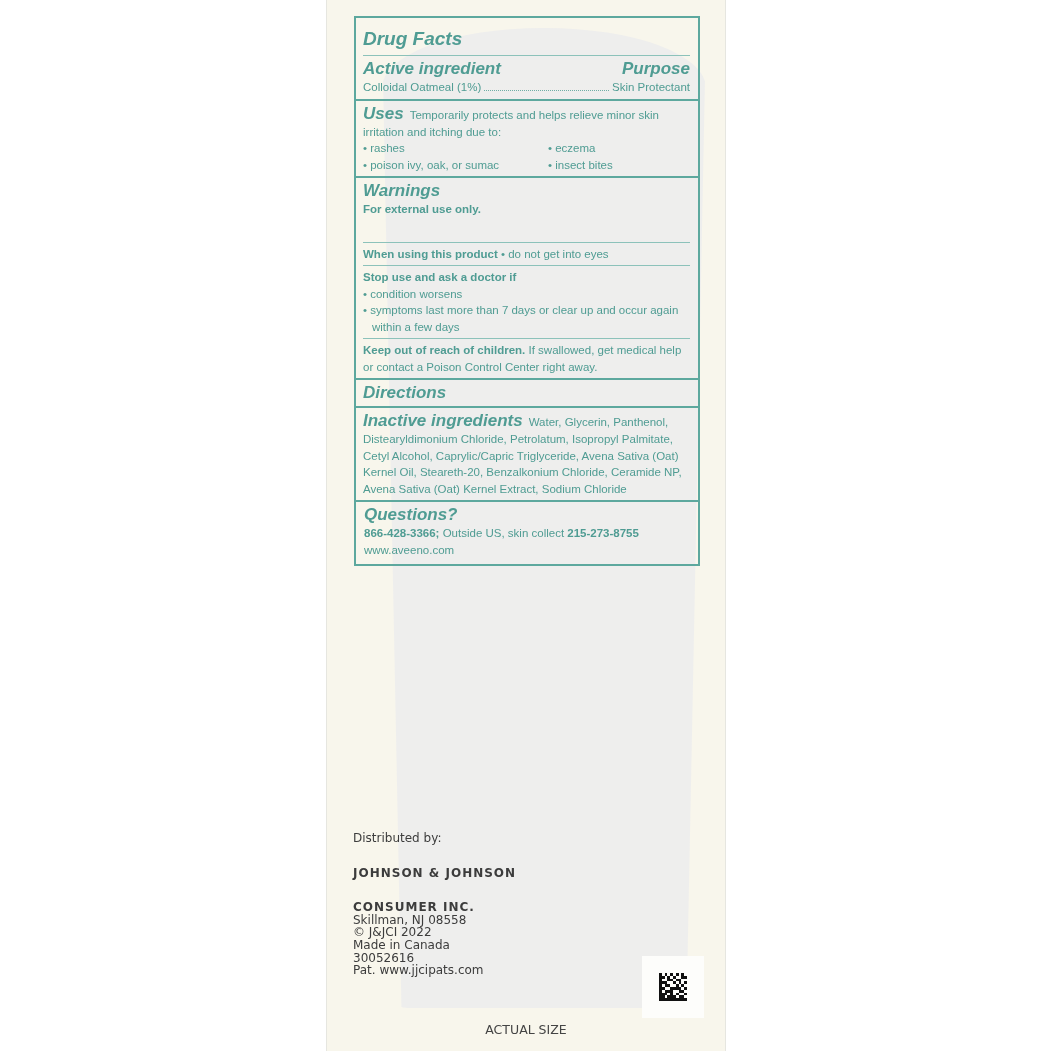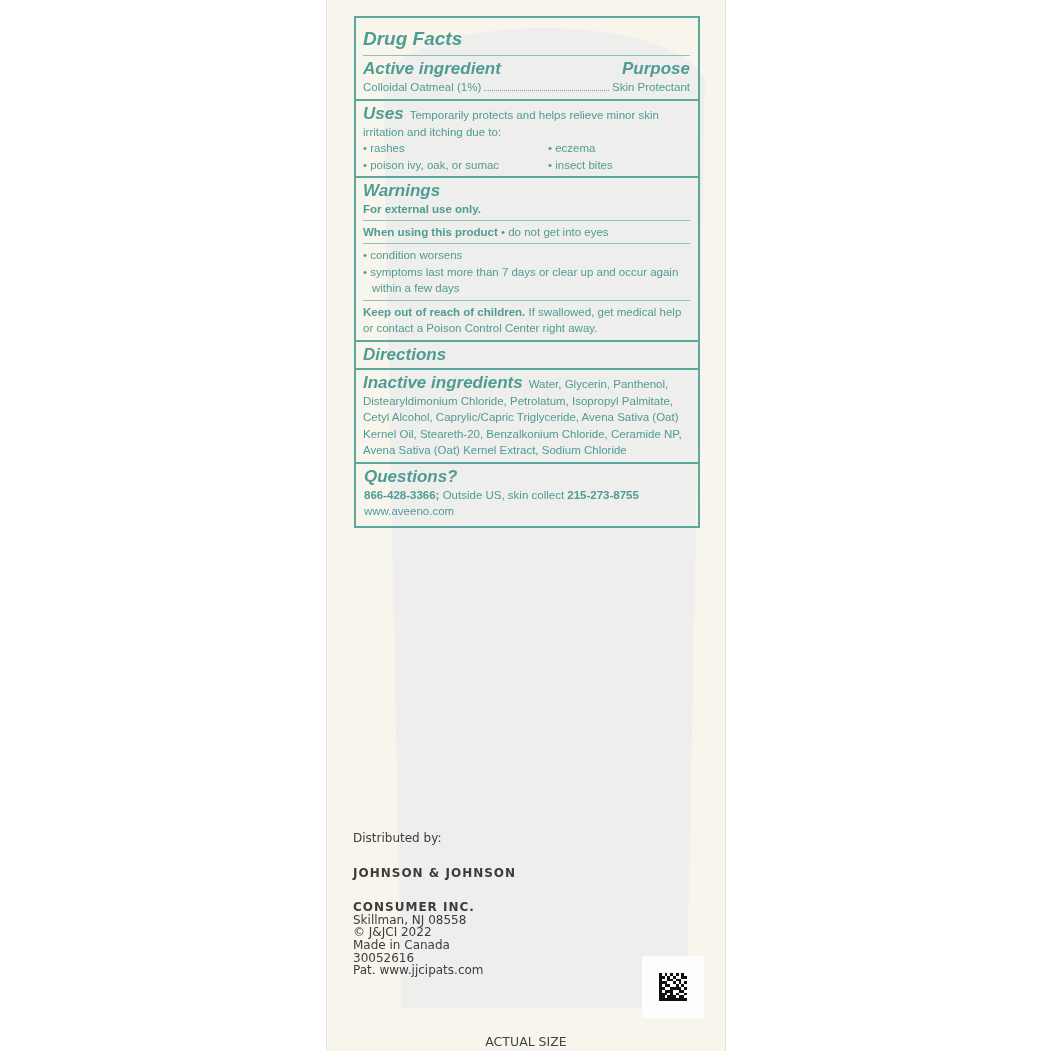--- a/index.html
+++ b/index.html
@@ -40,21 +40,21 @@
   }
   .dist .co { font-weight: bold; letter-spacing: 1px; margin-top: 22px; }
   .qr-wrap {
     position: absolute; left: 642px; top: 956px; width: 62px; height: 62px; background: #fdfdfb;
     display: flex; align-items: center; justify-content: center;
   }
   .qr { width: 28px; height: 28px; display: grid; grid-template-columns: repeat(10, 1fr); }
   .qr span { display: block; }
   .actual {
     position: absolute; left: 326px; width: 400px; top: 1022px; text-align: center;
-    font-family: "DejaVu Sans", sans-serif; font-size: 12.5px; color: #444; margin-top: 12px;
+    font-family: "DejaVu Sans", sans-serif; font-size: 12.5px; color: #444;
   }
 </style>
 </head>
 <body>
 
 <div class="panel"></div>
 <div class="tube"></div>
 
 <div class="facts">
   <div class="sec">
@@ -78,25 +78,26 @@
       <span>• rashes</span>
       <span>• eczema</span>
       <span>• poison ivy, oak, or sumac</span>
       <span>• insect bites</span>
     </div>
   </div>
 
   <div class="sec">
     <div class="h">Warnings</div>
     <div class="b">For external use only.</div>
-    <div class="sub" style="margin-top:2px;">
+    <div class="sub" style="margin-top:24px;">
       <span class="b">When using this product</span>
       <span>• do not get into eyes</span>
     </div>
     <div class="sub">
+      <div class="b">Stop use and ask a doctor if</div>
       <div>• condition worsens</div>
       <div>• symptoms last more than 7 days or clear up and occur again</div>
       <div class="indent">within a few days</div>
     </div>
     <div class="sub">
       <span class="b">Keep out of reach of children.</span>
       <span>If swallowed, get medical help or contact a Poison Control Center right away.</span>
     </div>
   </div>
 

